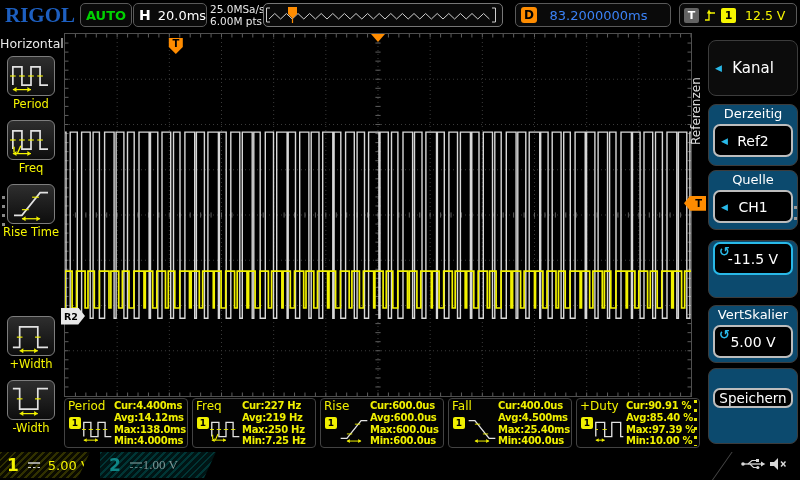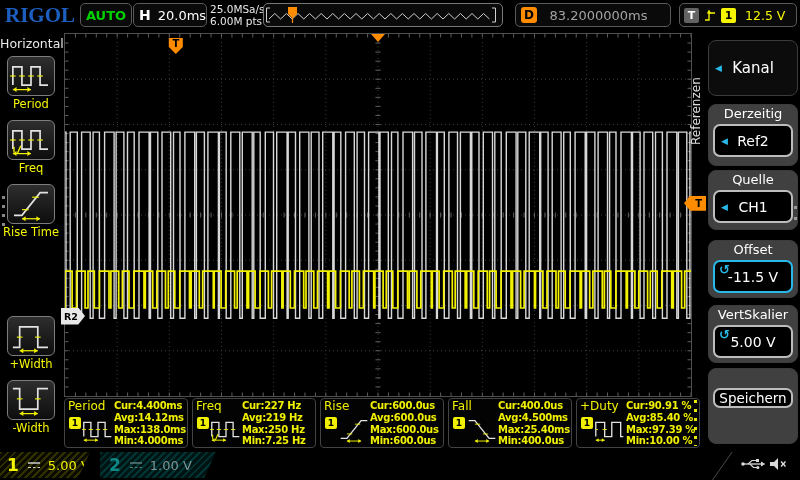--- a/index.html
+++ b/index.html
@@ -13,21 +13,21 @@
   .autobox{left:80px;width:52px;justify-content:center;text-align:center;}
   .autotxt{color:#00d200;font-weight:bold;font-size:13px;}
   .hbox{left:133px;width:74px;}
   .hlab{font-weight:bold;font-size:14px;color:#fff;margin-left:5px;}
   .hval{font-size:13px;color:#fff;margin-left:7px;}
   .rate{position:absolute;left:210px;top:3px;font-size:10.5px;line-height:12px;color:#e8e8e8;}
   .preview{left:263px;width:240px;border-color:#777;}
   .dbox{left:515px;width:156px;}
   .dbadge{width:16px;height:16px;background:#ff8c00;border-radius:3px;color:#000;font-weight:bold;
           font-size:12px;display:flex;align-items:center;justify-content:center;margin-left:5px;}
-  .dval{font-size:13px;color:#a3a3a3;margin:0 auto;padding-right:10px;}
+  .dval{font-size:13px;color:#3b82f6;margin:0 auto;padding-right:10px;}
   .trigbox{left:679px;width:118px;}
   .tbadge{width:15px;height:15px;background:#636363;border-radius:2px;color:#fff;font-weight:bold;
           font-size:11px;display:flex;align-items:center;justify-content:center;margin-left:4px;}
   .chbadge{width:15px;height:15px;background:#f5f500;border-radius:2px;color:#000;font-weight:bold;
           font-size:11px;display:flex;align-items:center;justify-content:center;margin-left:4px;}
   .tlevel{color:#f5f500;font-size:12.5px;margin-left:9px;}
   .edgeicon{margin-left:4px;}
   
   .leftmenu{position:absolute;left:0;top:30px;width:62px;height:420px;}
   .lm-title{position:absolute;top:6px;width:62px;text-align:center;color:#e8e8e8;font-size:12.5px;}
@@ -54,40 +54,40 @@
   .micon{position:absolute;left:17px;top:17px;}
   .mvals{position:absolute;left:49px;top:1px;width:72px;color:#f0f000;font-size:10px;
          font-weight:bold;line-height:11.8px;letter-spacing:-0.3px;white-space:nowrap;}
   .mdots{position:absolute;left:694px;top:400px;width:3px;height:46px;
          background:repeating-linear-gradient(to bottom,#e6e600 0 3px,transparent 3px 9px);}
   
   .vtab{position:absolute;left:688px;top:46px;width:16px;height:130px;writing-mode:vertical-rl;
         transform:rotate(180deg);color:#ddd;font-size:12px;display:flex;align-items:center;justify-content:center;}
   .rk{position:absolute;left:708px;top:40px;width:90px;height:56px;background:#0c0c0c;border:1px solid #3c3c3c;
       border-radius:8px;display:flex;align-items:center;justify-content:center;font-size:15px;color:#fff;box-sizing:border-box;}
-  .rgroup{position:absolute;left:708px;width:90px;background:#404040;border:1px solid #3c3c3c;
+  .rgroup{position:absolute;left:708px;width:90px;background:#0c4a6e;border:1px solid #3c3c3c;
           border-radius:8px;box-sizing:border-box;}
   .rlabel{color:#fff;font-size:13px;text-align:center;padding-top:1px;height:17px;}
   .rbtn{position:relative;margin:1px 4px 4px;height:33px;border:2px solid #bdbdbd;border-radius:7px;
         background:#000;color:#fff;font-size:14px;display:flex;align-items:center;justify-content:center;box-sizing:border-box;}
   .rbtn.cyan{border-color:#29b9e8;}
   .tri{position:absolute;left:6px;top:50%;transform:translateY(-50%);color:#29b9e8;font-size:9px;}
   .knob{position:absolute;left:4px;top:0px;color:#29b9e8;font-size:13px;font-weight:bold;}
   .rdots{position:absolute;left:794px;top:206px;width:3px;height:16px;
          background:repeating-linear-gradient(to bottom,#999 0 3px,transparent 3px 11px);}
   
   .chtab{position:absolute;top:452px;height:26px;display:flex;align-items:center;}
   .ch1{left:0;width:98px;clip-path:polygon(0 0,90px 0,78px 100%,0 100%);
        background:#0a0a00 repeating-linear-gradient(135deg,rgba(150,150,0,.28) 0 2px,transparent 2px 5px);}
   .ch2{left:100px;width:124px;clip-path:polygon(0 0,116px 0,104px 100%,0 100%);
        background:#001414 repeating-linear-gradient(135deg,rgba(0,130,130,.30) 0 2px,transparent 2px 5px);}
   .ch1num{color:#f5f500;font-weight:bold;font-size:17px;margin-left:7px;}
   .ch1val{color:#f5f500;font-size:13px;margin-left:7px;}
   .ch2num{color:#0f8686;font-weight:bold;font-size:17px;margin-left:9px;}
-  .ch2val{color:#7d9595;font-size:13px;margin-left:7px;}
+  .ch2val{color:#7d9595;font-size:13px;font-family:Liberation Serif, serif;}
   .coup{margin-left:8px;}
   .diag{position:absolute;left:712px;top:452px;width:1px;height:28px;background:#4a4a4a;
         transform:skewX(-35deg);transform-origin:bottom left;}
   .usb{position:absolute;left:740px;top:457px;}
   .spk{position:absolute;left:769px;top:457px;}
 </style>
 </head>
 <body>
 
 <div class="screen">
@@ -641,21 +641,20 @@
     </div>
   </div>
   <div class="rgroup" style="top:170px;height:60px">
     <div class="rlabel">Quelle</div>
     <div class="rbtn">
       <span class="tri">◀</span>
       <span>CH1</span>
     </div>
   </div>
   <div class="rgroup" style="top:240px;height:58px">
-    <div class="rlabel">Offset</div>
     <div class="rbtn cyan">
       <span class="knob">↺</span>
       <span>-11.5 V</span>
     </div>
   </div>
   <div class="rgroup" style="top:305px;height:58px">
     <div class="rlabel">VertSkalier</div>
     <div class="rbtn">
       <span class="knob">↺</span>
       <span>5.00 V</span>

